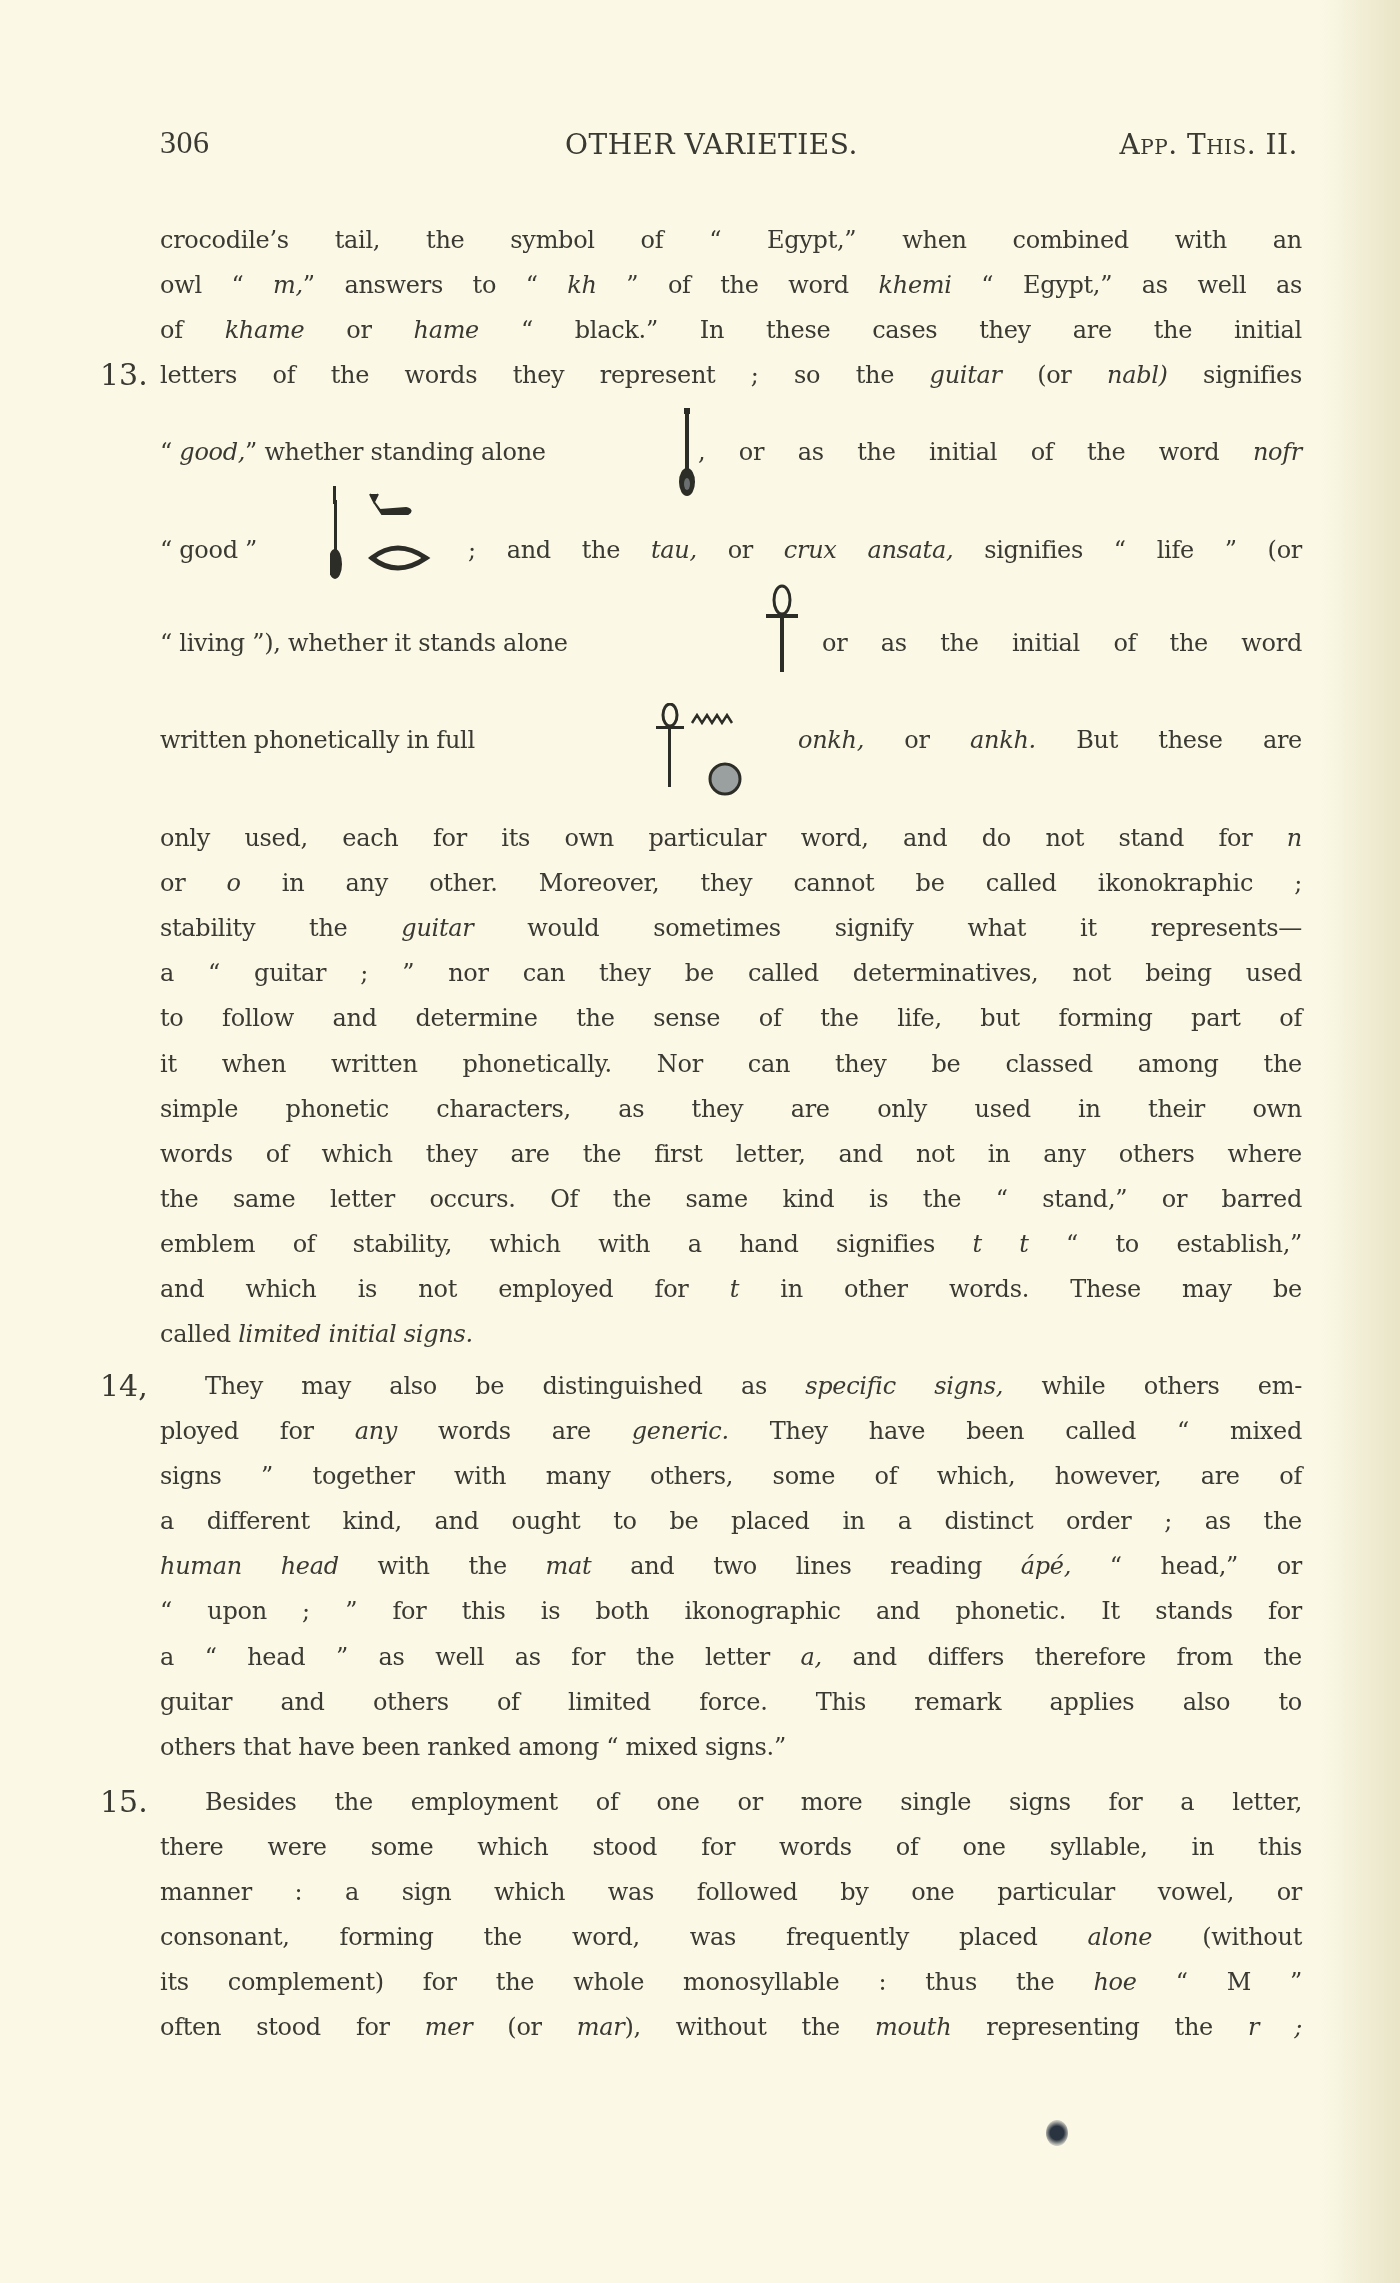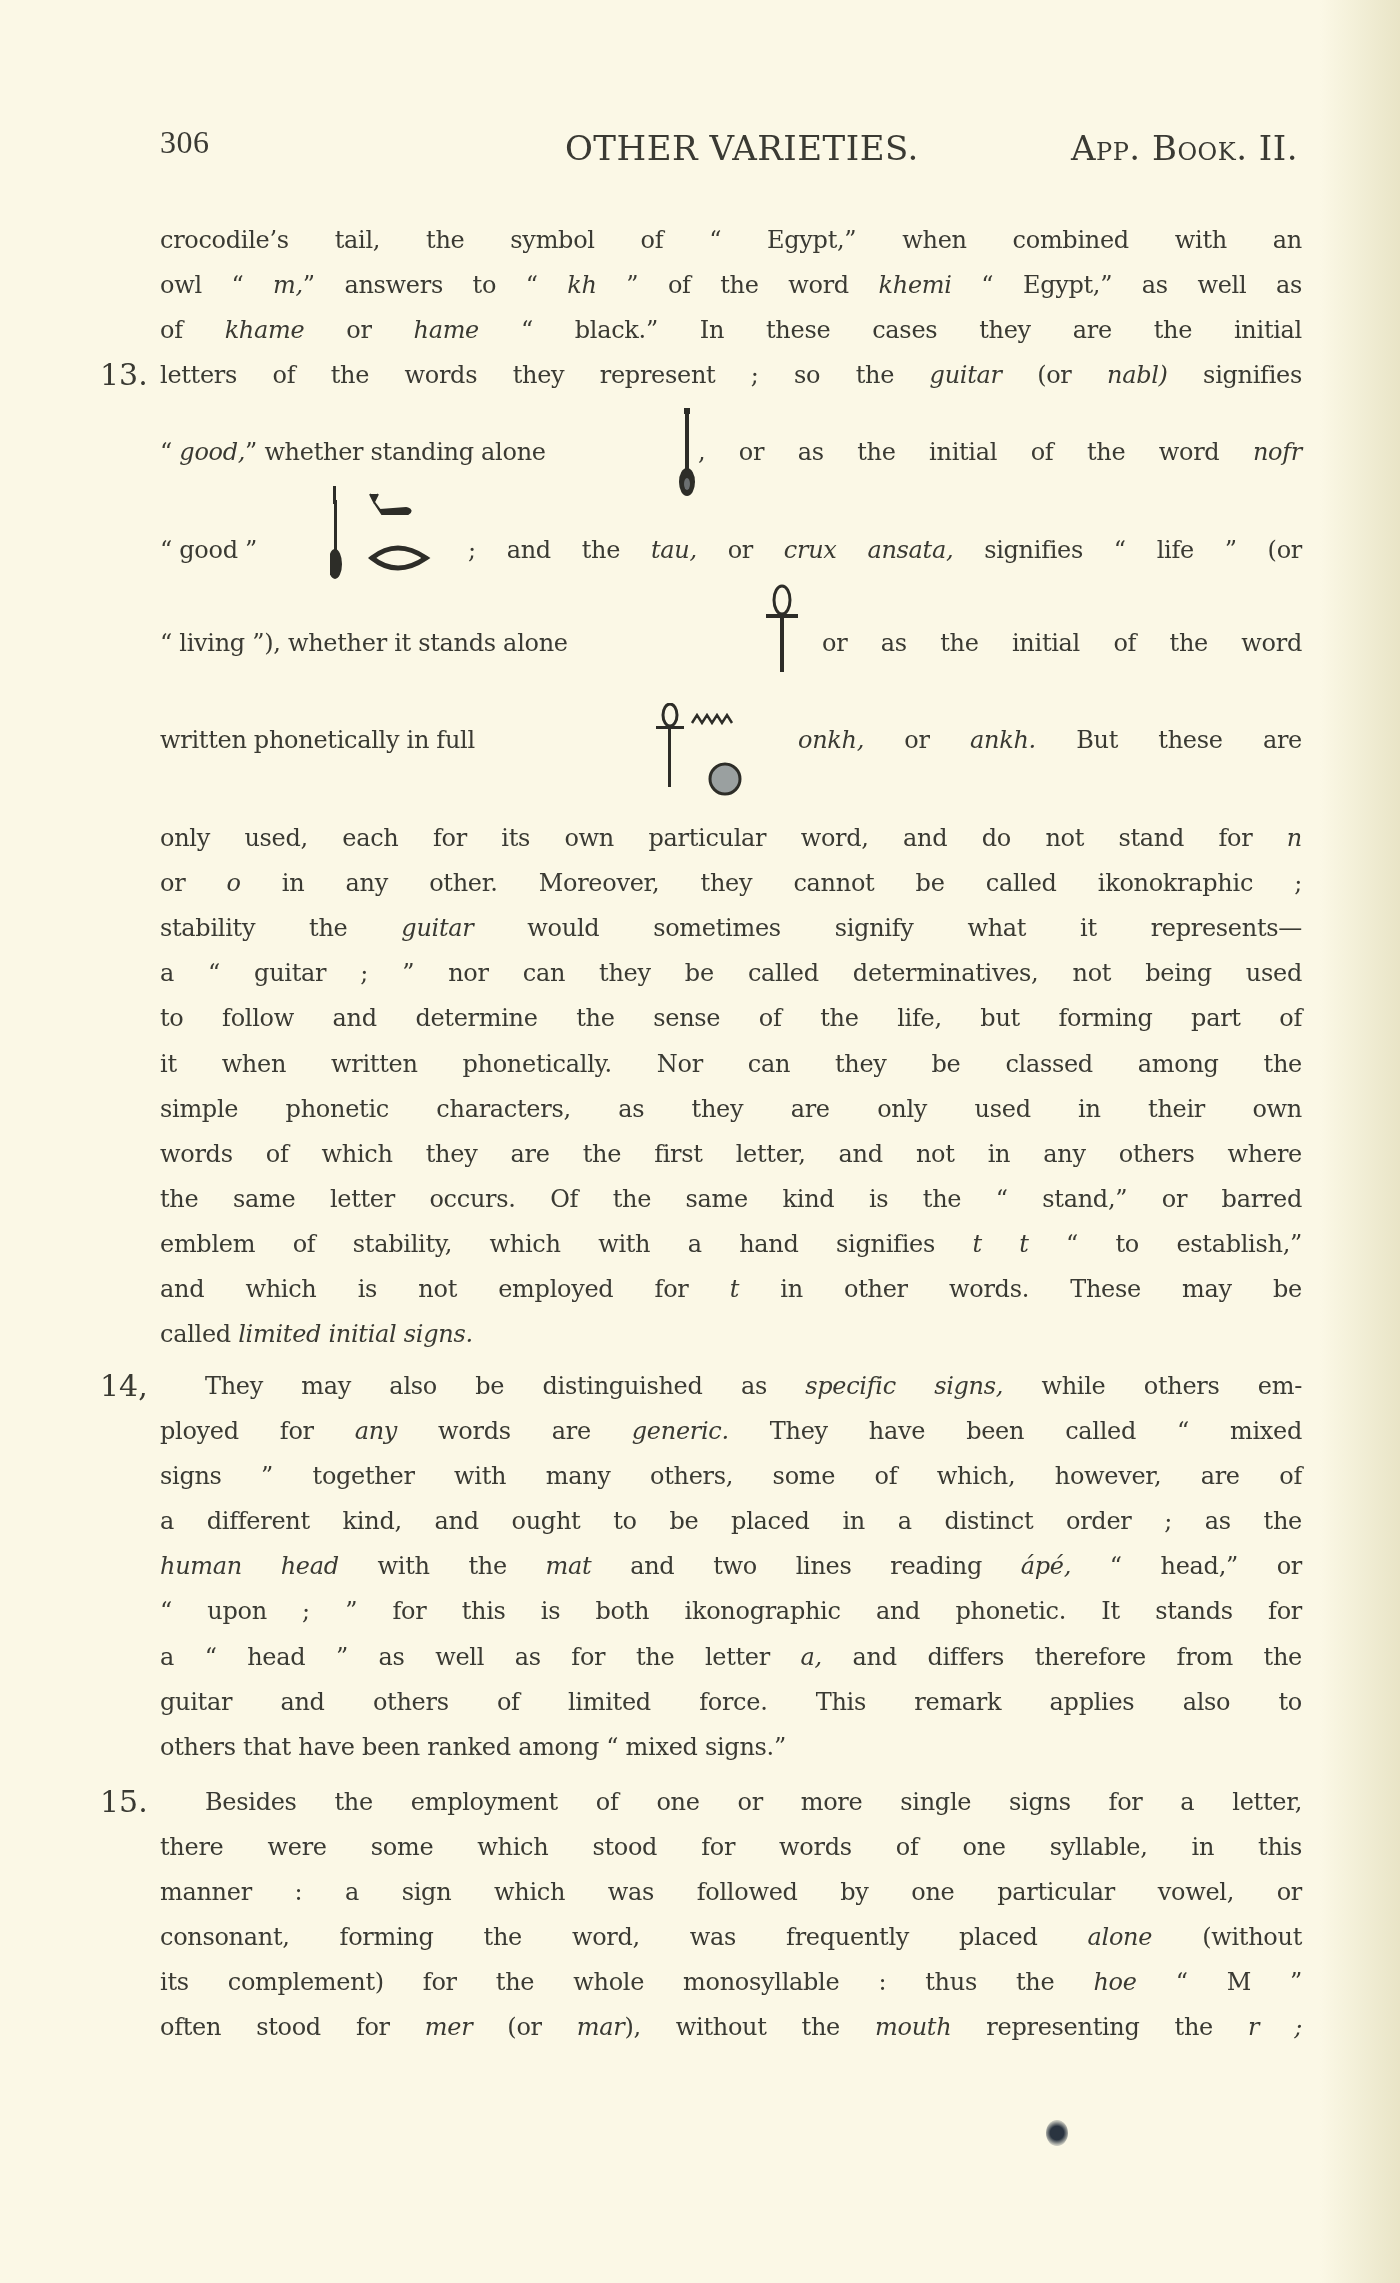--- a/index.html
+++ b/index.html
@@ -1,40 +1,40 @@
 <!DOCTYPE html>
 <html><head>
 <meta charset="utf-8">
 <style>
   html,body{margin:0;padding:0;}
   body{width:1400px;height:2283px;background:#fbf8e6;position:relative;overflow:hidden;
     font-family:"DejaVu Serif","Liberation Serif",serif;color:#3a3a33;}
   .page-shade{position:absolute;top:0;right:0;width:80px;height:2283px;
     background:linear-gradient(to right,rgba(251,248,230,0),rgba(225,220,185,0.7));}
-  .hdr{position:absolute;top:128px;font-size:34px;letter-spacing:0.5px;}
+  .hdr{position:absolute;top:128px;font-size:28px;letter-spacing:0.5px;}
   .pn{left:160px;font-size:32px;top:124px;font-family:"Liberation Serif",serif;}
   .ht{left:565px;}
   .hb{right:102px;font-variant:small-caps;}
   .line{position:absolute;left:160px;width:1142px;font-size:24px;line-height:40px;
     white-space:nowrap;text-align-last:justify;text-align:justify;letter-spacing:-0.3px;}
   .line.last{text-align-last:left;}
   .num{position:absolute;left:100px;font-size:30px;line-height:40px;}
   i{font-style:italic;}
   .glyph{position:absolute;}
   .blot{position:absolute;left:1046px;top:2120px;width:22px;height:26px;border-radius:50%;
     background:radial-gradient(circle,#2a3440 40%,rgba(60,70,80,0.3) 70%,rgba(0,0,0,0) 100%);}
 </style>
 </head>
 <body>
 
 <div class="page-shade"></div>
 
 <div class="hdr pn">306</div>
 <div class="hdr ht">OTHER VARIETIES.</div>
-<div class="hdr hb">App. Book. II.</div>
+<div class="hdr hb">App. This. II.</div>
 
 <div class="line" style="top:220px"><span>crocodile’s tail, the symbol of “ Egypt,” when combined with an</span></div>
 <div class="line" style="top:265px"><span>owl “ </span><i>m,</i><span>” answers to “ </span><i>kh</i><span> ” of the word </span><i>khemi</i><span> “ Egypt,” as well as</span></div>
 <div class="line" style="top:310px"><span>of </span><i>khame</i><span> or </span><i>hame</i><span> “ black.”  In these cases they are the initial</span></div>
 <div class="num" style="top:355px">13.</div>
 <div class="line" style="top:355px"><span>letters of the words they represent ; so the </span><i>guitar</i><span> (or </span><i>nabl)</i><span> signifies</span></div>
 
 <div class="line last" style="top:432px;text-align-last:left"><span>“ </span><i>good,</i><span>” whether standing alone</span></div>
 <div class="glyph" style="left:676px;top:408px">
   <svg width="22" height="90" viewBox="0 0 22 90">

